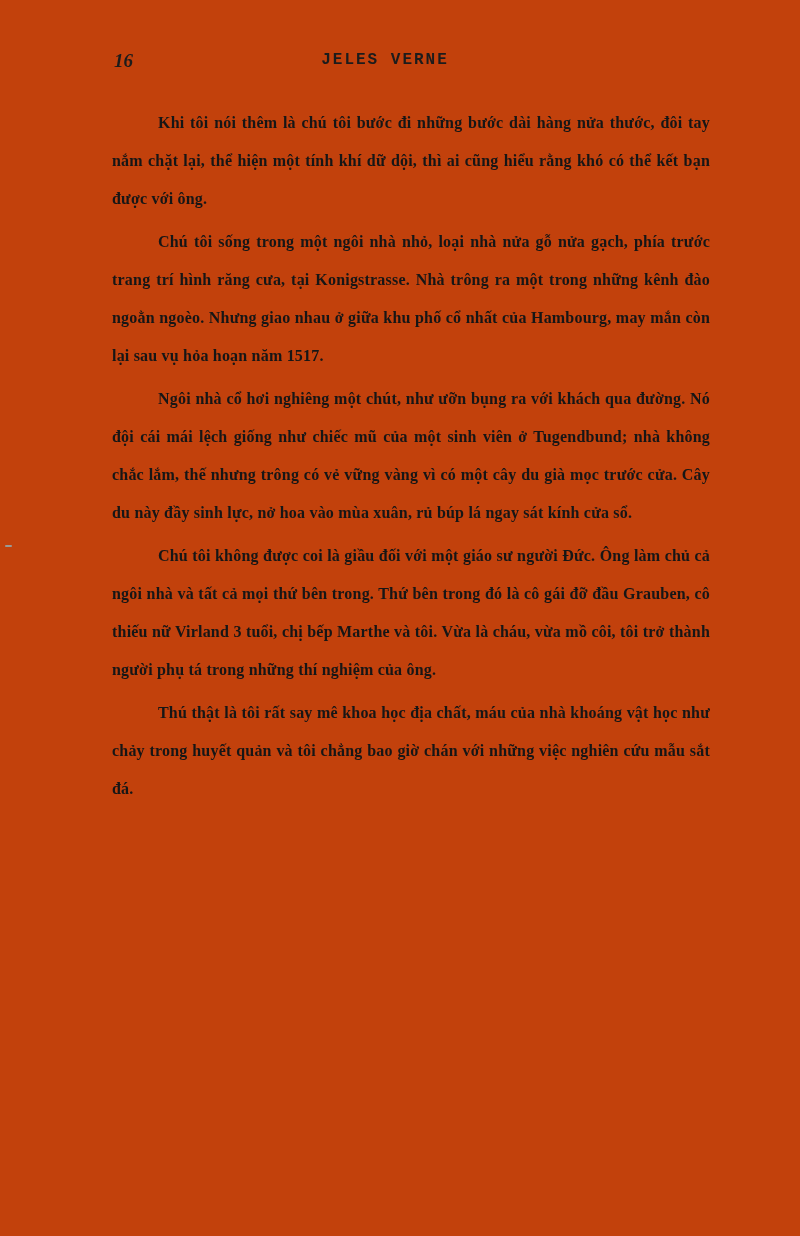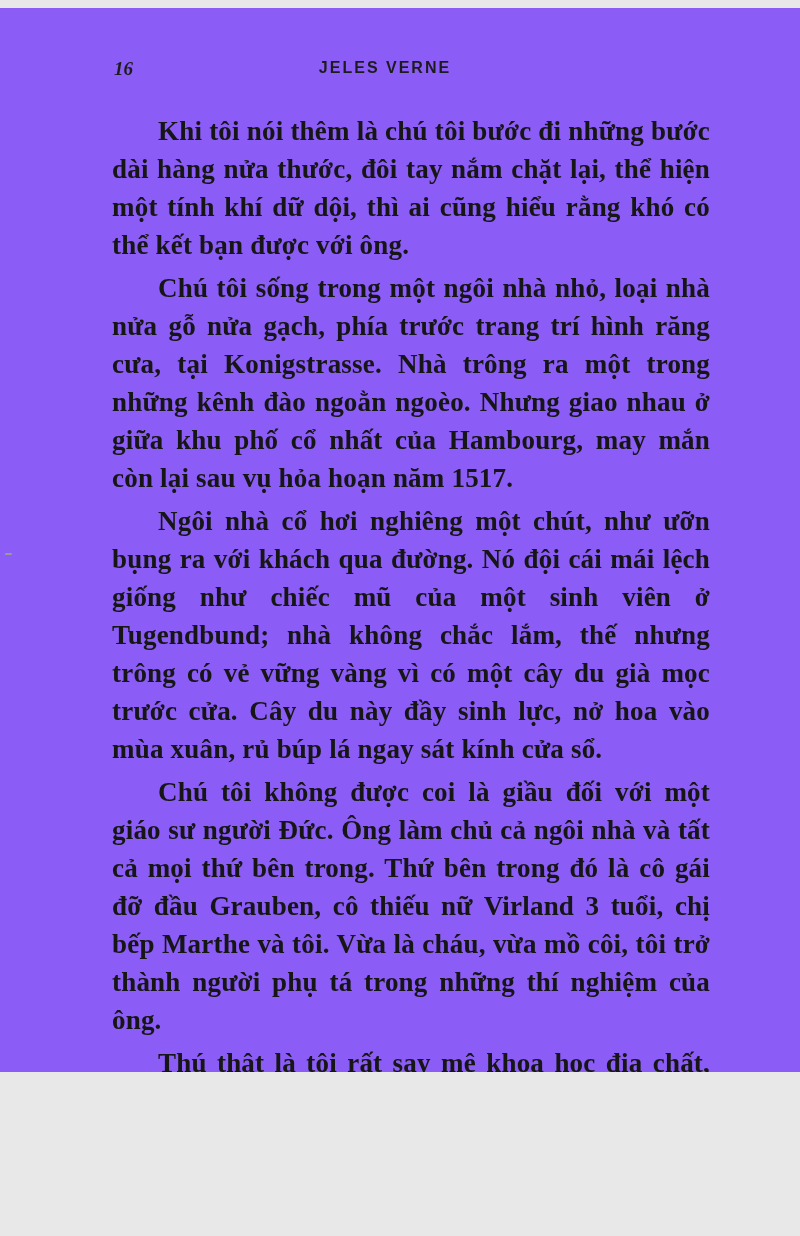--- a/index.html
+++ b/index.html
@@ -3,23 +3,23 @@
 <meta charset="utf-8">
 <style>
   html, body {
     margin: 0;
     padding: 0;
     background: #e8e8e8;
   }
   .page {
     position: relative;
     width: 800px;
-    height: 1064px;
-    margin: 8px auto;
-    background: #8b5cf6;
+    height: 1236px;
+    margin: 0 auto;
+    background: #c2410c;
     color: #161616;
     box-sizing: border-box;
     overflow: hidden;
     font-family: "Liberation Serif", serif;
   }
   .page-header {
     position: relative;
     height: 30px;
     margin-top: 50px;
   }
@@ -32,33 +32,33 @@
     font-weight: bold;
     font-size: 19px;
     color: #1c1c1c;
   }
   .running-title {
     position: absolute;
     left: 0;
     right: 30px;
     top: 1px;
     text-align: center;
-    font-family: Liberation Sans, sans-serif;
+    font-family: Liberation Mono, monospace;
     font-weight: bold;
     font-size: 16px;
     letter-spacing: 2px;
     color: #1c1c1c;
   }
   .content {
     margin-top: 24px;
     padding: 0 90px 0 112px;
   }
   .content p {
     margin: 0 0 5px 0;
-    font-size: 27px;
+    font-size: 16px;
     line-height: 38px;
     font-weight: 600;
     text-align: justify;
     text-indent: 46px;
     letter-spacing: 0.2px;
     color: #161616;
   }
   .scan-artifact {
     position: absolute;
     left: 5px;

